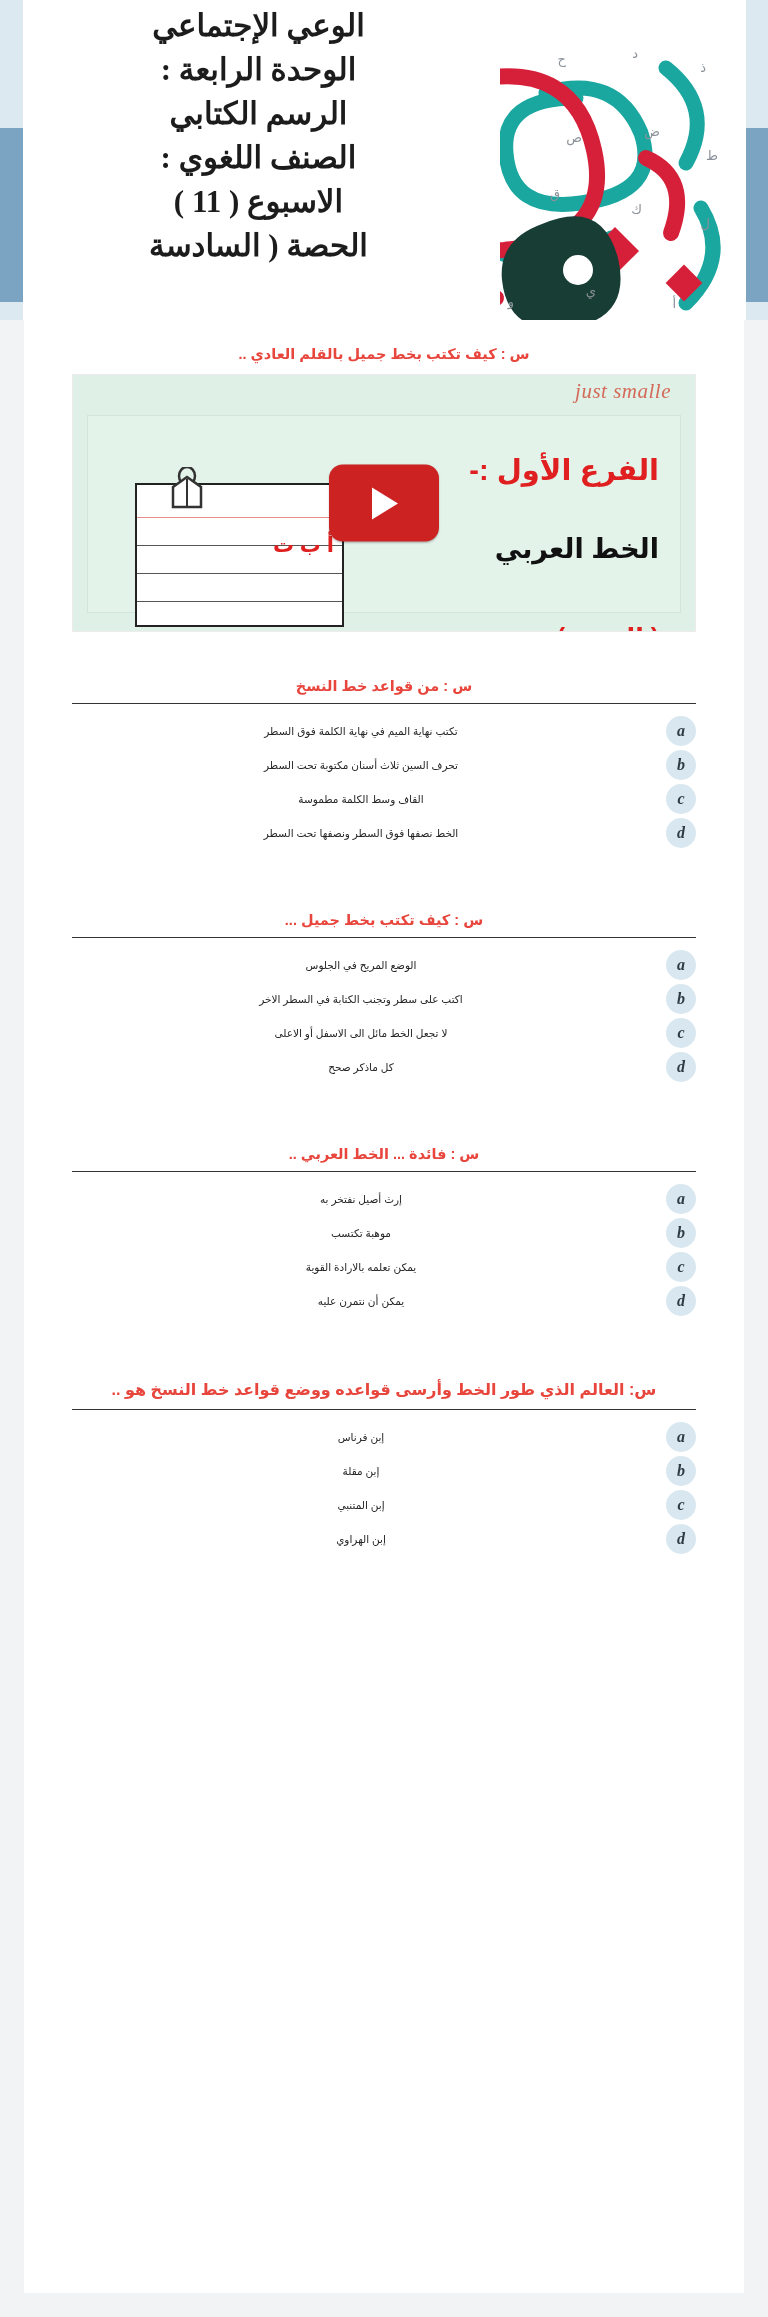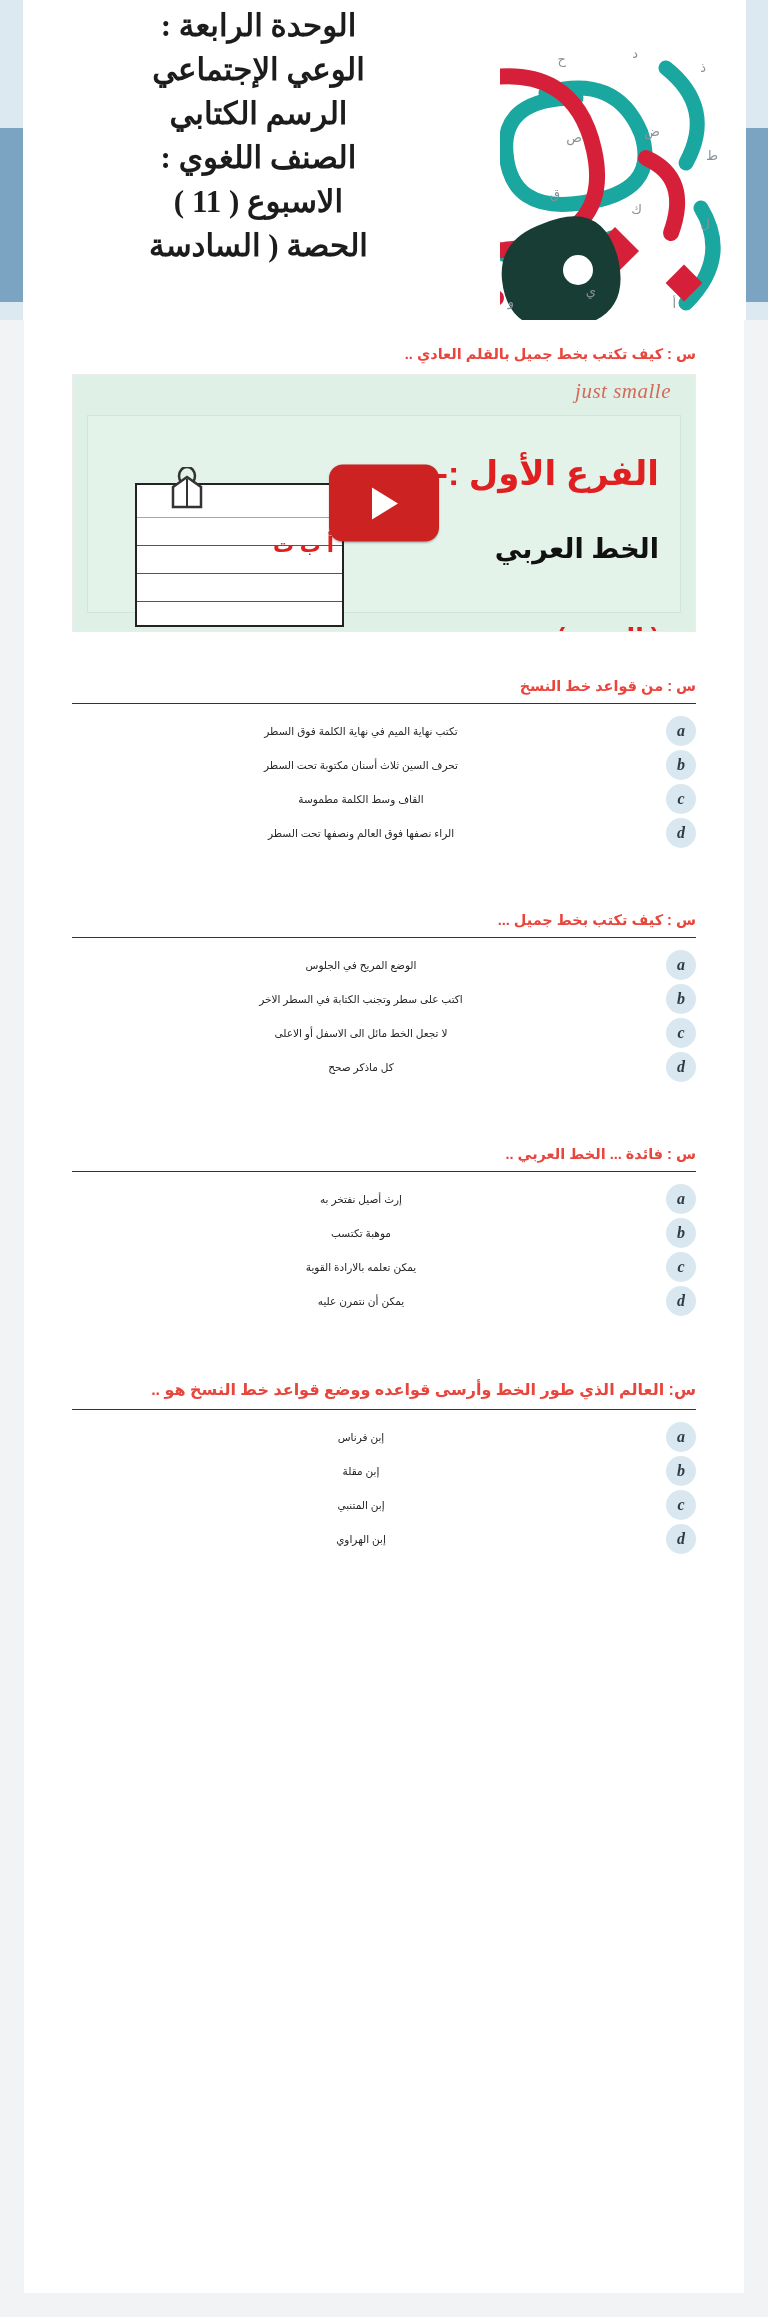--- a/index.html
+++ b/index.html
@@ -96,21 +96,21 @@
     box-sizing: border-box;
     padding: 0 0 60px 0;
   }
 
   .q-heading {
     color: #e8453c;
     font-family: "Liberation Sans", "DejaVu Sans", sans-serif;
     font-weight: bold;
     font-size: 14.5px;
     line-height: 20px;
-    text-align: right;
+    text-align: center;
     direction: rtl;
     padding: 0 48px 0 48px;
     box-sizing: border-box;
     letter-spacing: -0.2px;
   }
   .q-heading.big {
     font-size: 16px;
     line-height: 24px;
   }
 
@@ -194,21 +194,21 @@
     letter-spacing: 0.5px;
   }
   .vt-ar-1, .vt-ar-2, .vt-ar-3 {
     position: absolute;
     right: 36px;
     direction: rtl;
     text-align: right;
     font-family: "Liberation Sans", "DejaVu Sans", sans-serif;
     font-weight: bold;
   }
-  .vt-ar-1 { top: 78px; font-size: 34px; color: #e02020; }
+  .vt-ar-1 { top: 78px; font-size: 29px; color: #e02020; }
   .vt-ar-2 { top: 158px; font-size: 27px; color: #111111; }
   .vt-ar-3 { top: 248px; font-size: 25px; color: #e02020; }
   .vt-card {
     position: absolute;
     left: 62px;
     top: 108px;
     width: 205px;
     height: 140px;
     background: #ffffff;
     border: 2px solid #222222;
@@ -335,22 +335,22 @@
             <text x="104" y="266">ن</text>
             <text x="186" y="246">ه</text>
           <text x="268" y="268">و</text>
             <text x="350" y="258">ي</text>
             <text x="430" y="270">أ</text>
         </g>
       </svg>
     </div>
 
     <div class="slide-title-area">
+      <div class="slide-title-line">الوعي الإجتماعي</div>
       <div class="slide-title-line">الوحدة الرابعة :</div>
-      <div class="slide-title-line">الوعي الإجتماعي</div>
       <div class="slide-title-line">الرسم الكتابي</div>
       <div class="slide-title-line">الصنف اللغوي :</div>
       <div class="slide-title-line">الاسبوع ( 11 )</div>
       <div class="slide-title-line">الحصة ( السادسة</div>
     </div>
   </div>
 
   <div class="content-card">
 
     <div class="top-gap"></div>
@@ -394,21 +394,21 @@
         <div class="option-row">
           <span class="option-badge">b</span>
           <span class="option-text">تحرف السين ثلاث أسنان مكتوبة تحت السطر</span>
         </div>
         <div class="option-row">
           <span class="option-badge">c</span>
           <span class="option-text">القاف وسط الكلمة مطموسة</span>
         </div>
         <div class="option-row">
           <span class="option-badge">d</span>
-          <span class="option-text">الراء نصفها فوق العالم ونصفها تحت السطر</span>
+          <span class="option-text">الخط نصفها فوق السطر ونصفها تحت السطر</span>
         </div>
       </div>
     </div>
 
     <div class="section-gap-lg"></div>
 
     <div>
       <div class="q-heading">س : كيف تكتب بخط جميل  ...</div>
       <div class="q-divider"></div>
       <div class="options">

